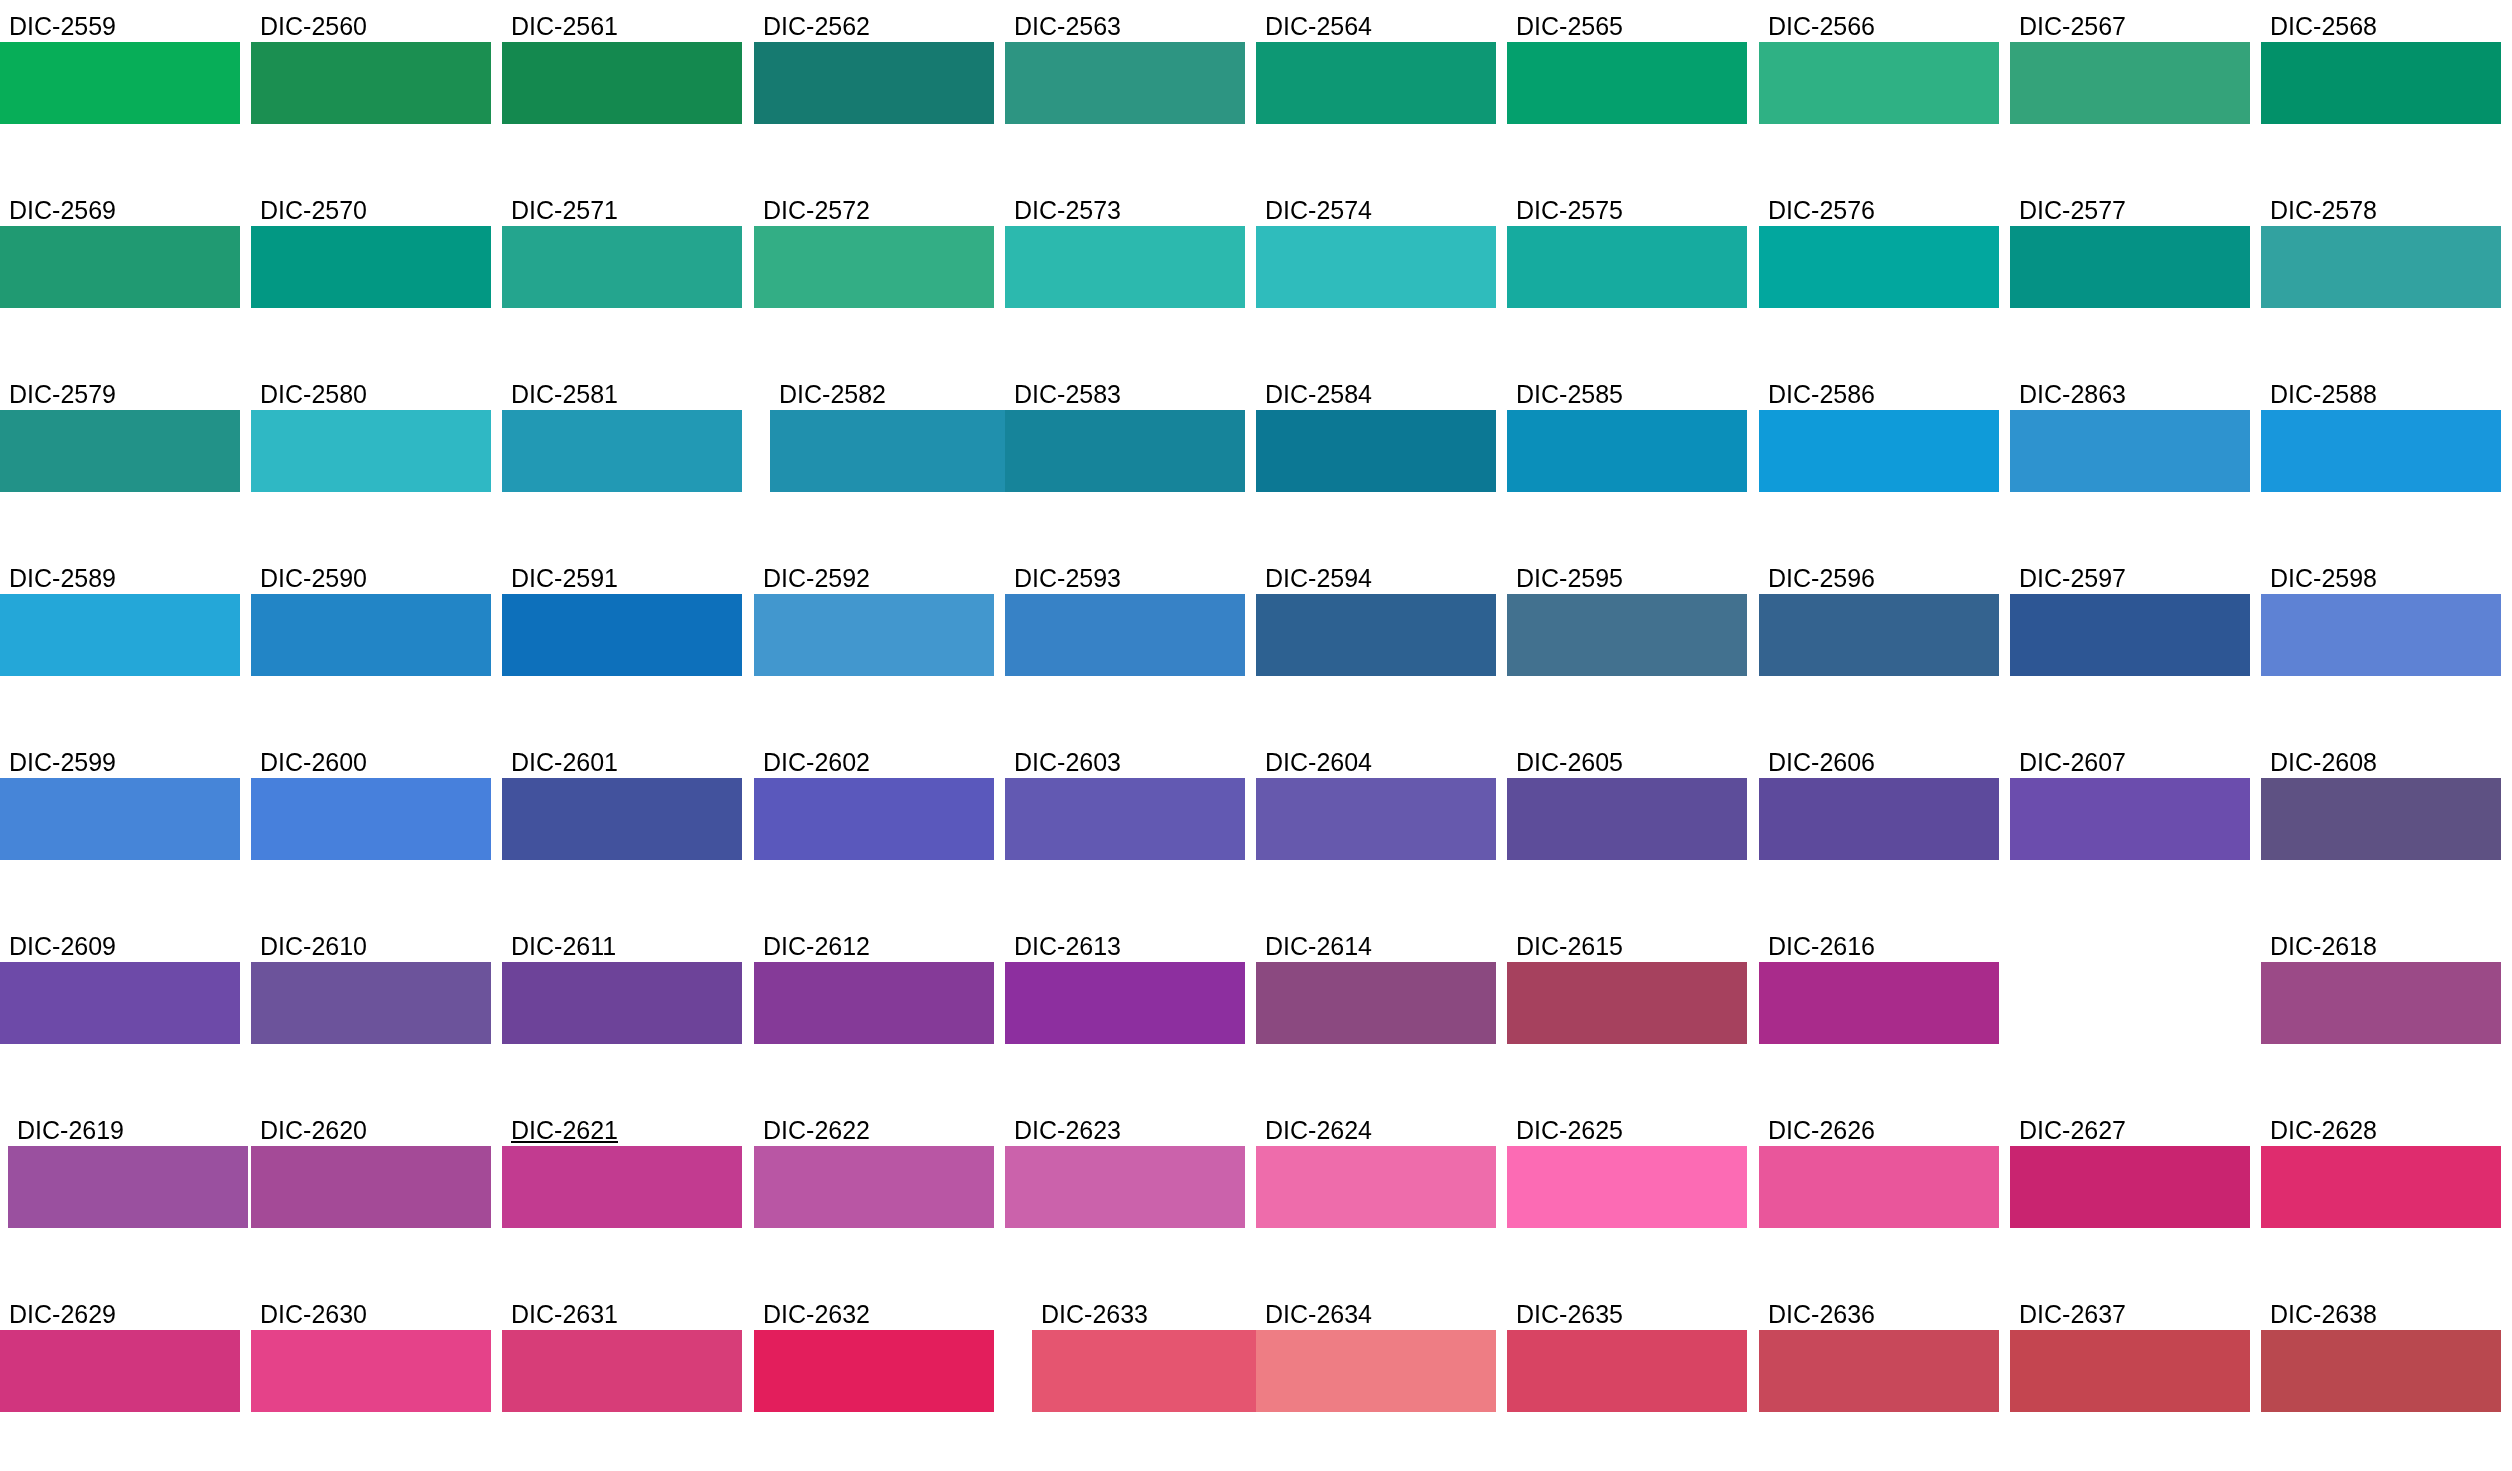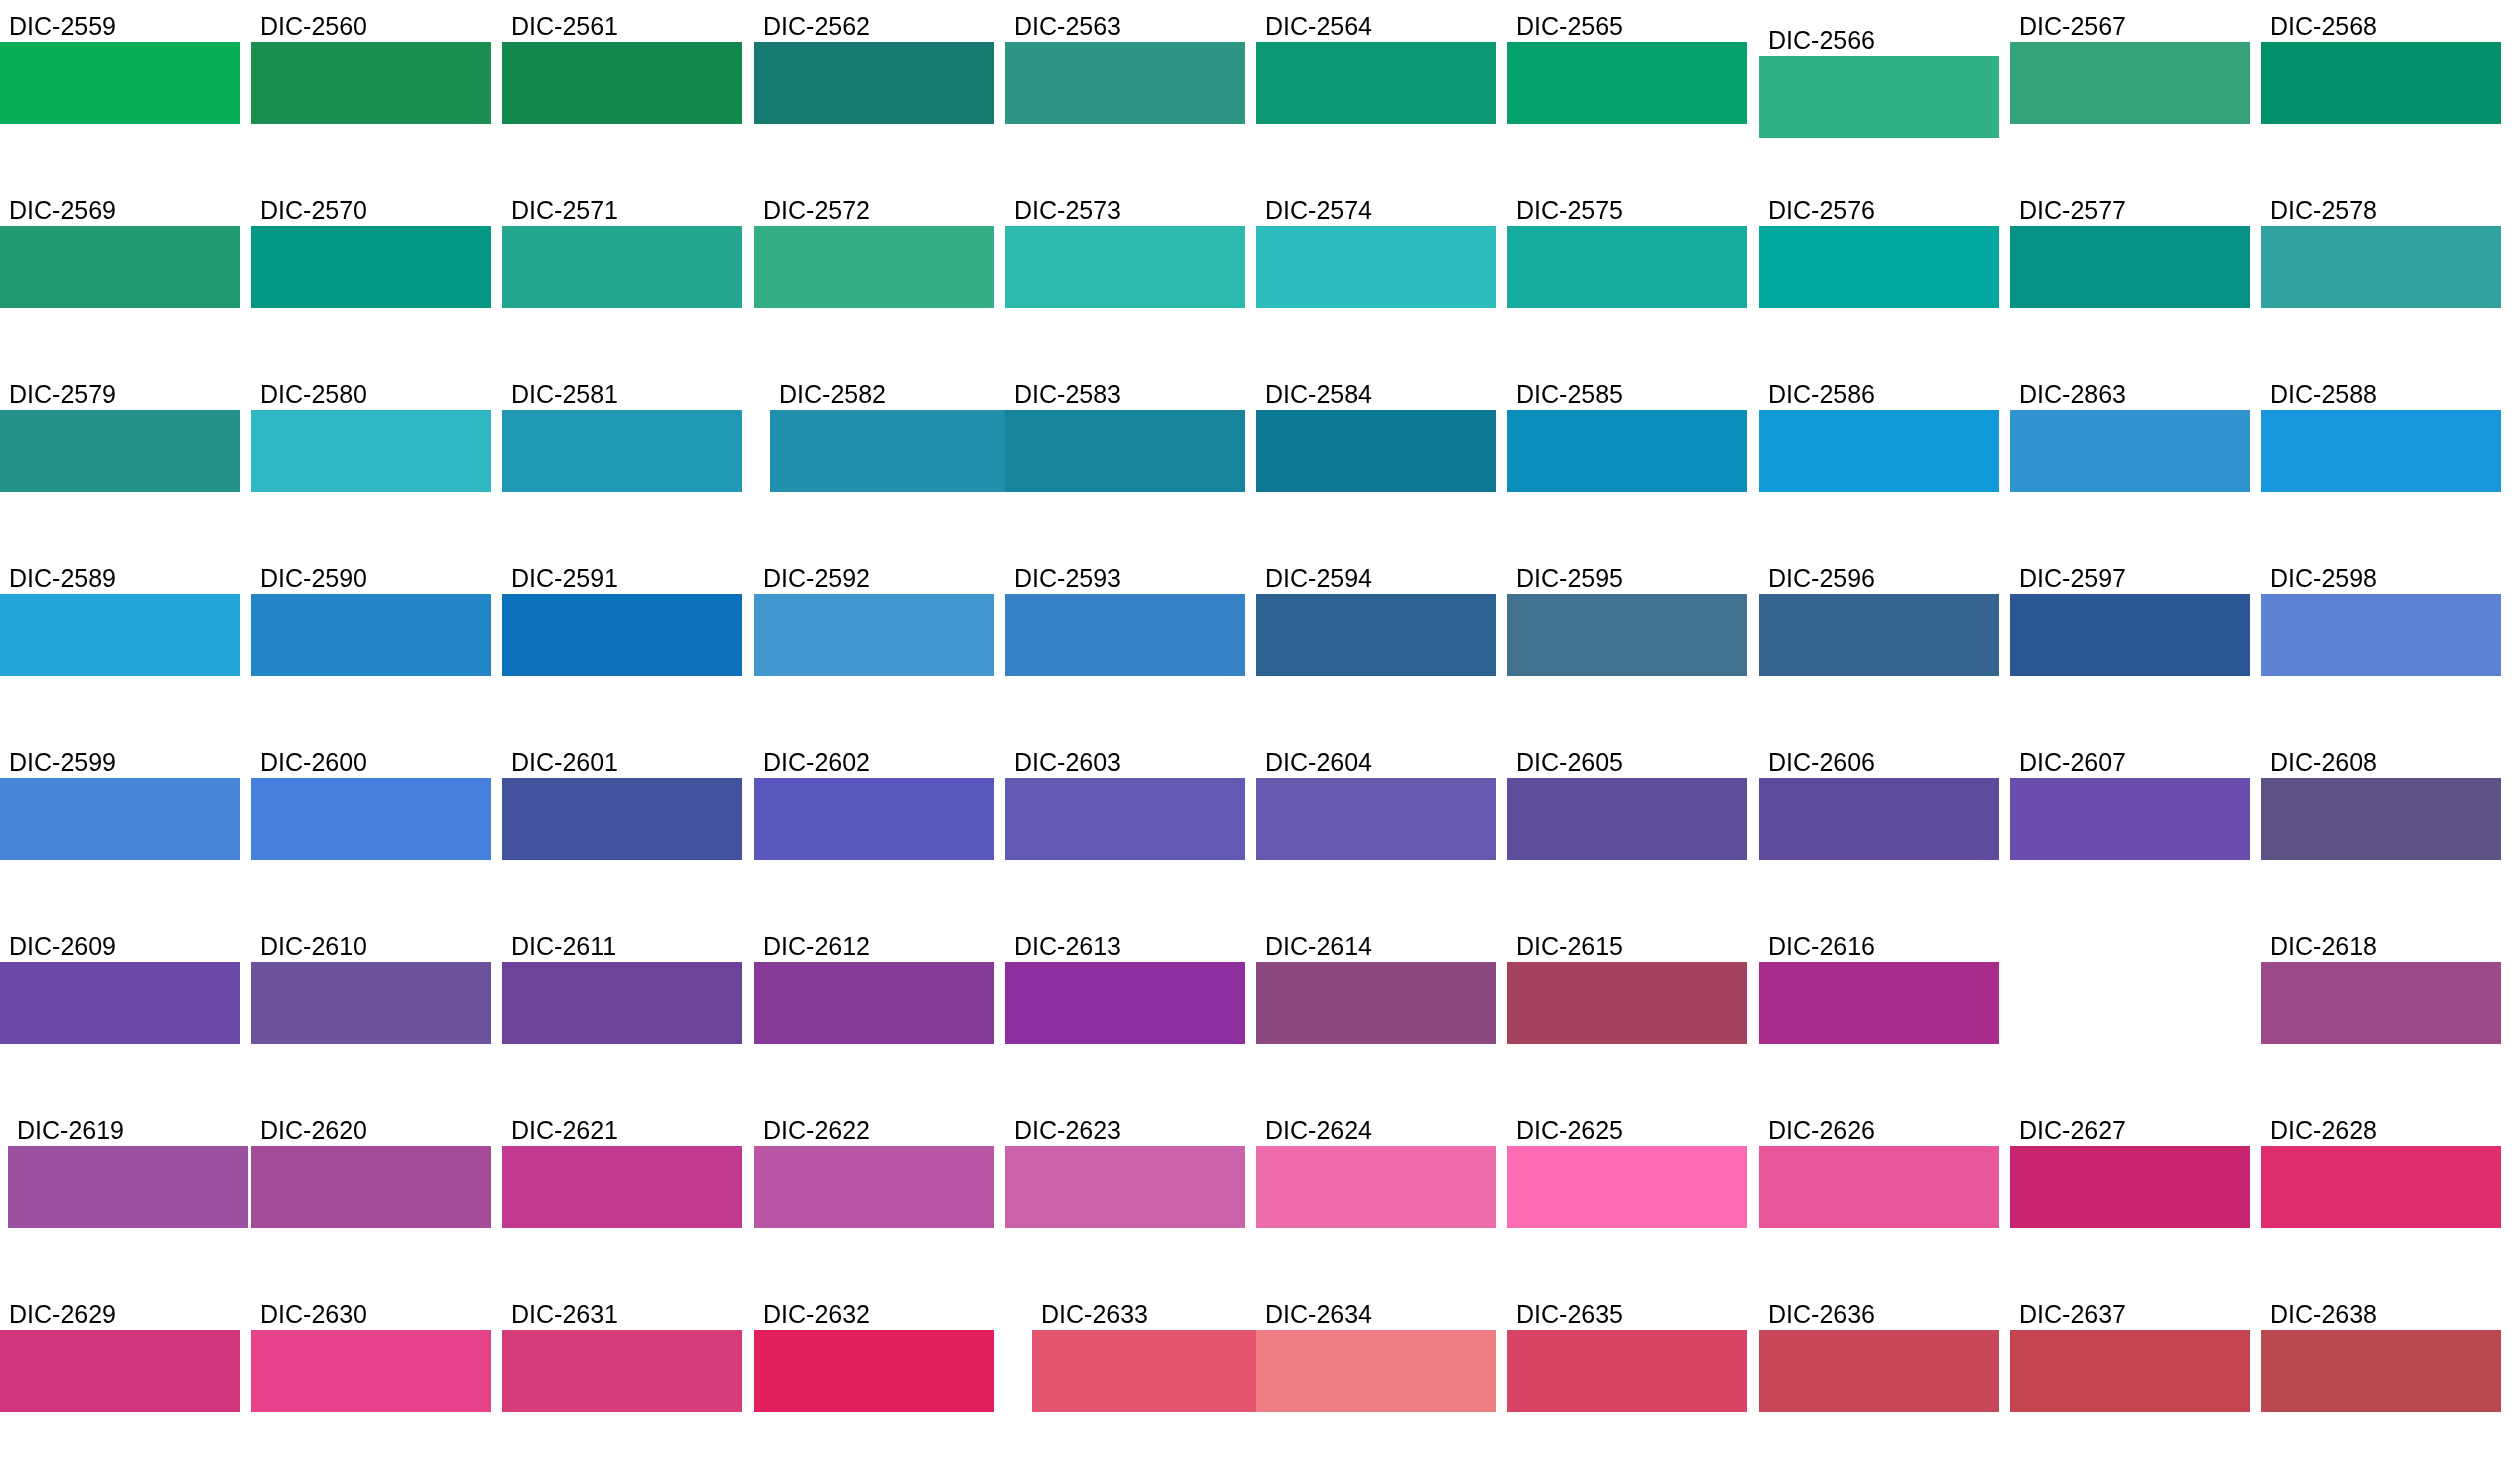--- a/index.html
+++ b/index.html
@@ -66,21 +66,21 @@
       <div class="swatch-chip" style="background: rgb(45, 149, 130);"></div>
     </div>
     <div class="swatch-cell" style="left: 1256px; top: 5px;">
       <div class="swatch-label">DIC-2564</div>
       <div class="swatch-chip" style="background: rgb(13, 152, 116);"></div>
     </div>
     <div class="swatch-cell" style="left: 1507px; top: 5px;">
       <div class="swatch-label">DIC-2565</div>
       <div class="swatch-chip" style="background: rgb(4, 160, 109);"></div>
     </div>
-    <div class="swatch-cell" style="left: 1759px; top: 19px;">
+    <div class="swatch-cell" style="left: 1759px; top: 5px;">
       <div class="swatch-label">DIC-2566</div>
       <div class="swatch-chip" style="background: rgb(47, 177, 132);"></div>
     </div>
     <div class="swatch-cell" style="left: 2010px; top: 5px;">
       <div class="swatch-label">DIC-2567</div>
       <div class="swatch-chip" style="background: rgb(52, 163, 122);"></div>
     </div>
     <div class="swatch-cell" style="left: 2261px; top: 5px;">
       <div class="swatch-label">DIC-2568</div>
       <div class="swatch-chip" style="background: rgb(2, 145, 105);"></div>
@@ -282,21 +282,21 @@
       <div class="swatch-chip" style="background: rgb(155, 74, 135);"></div>
     </div>
     <div class="swatch-cell" style="left: 8px; top: 1109px;">
       <div class="swatch-label">DIC-2619</div>
       <div class="swatch-chip" style="background: rgb(154, 80, 159);"></div>
     </div>
     <div class="swatch-cell" style="left: 251px; top: 1109px;">
       <div class="swatch-label">DIC-2620</div>
       <div class="swatch-chip" style="background: rgb(164, 74, 151);"></div>
     </div>
-    <div class="swatch-cell" style="left: 502px; top: 1109px;">
+    <div class="swatch-cell" style="left: 502px; top: 1109px; text-decoration: underline;">
       <div class="swatch-label">DIC-2621</div>
       <div class="swatch-chip" style="background: rgb(194, 59, 144);"></div>
     </div>
     <div class="swatch-cell" style="left: 754px; top: 1109px;">
       <div class="swatch-label">DIC-2622</div>
       <div class="swatch-chip" style="background: rgb(185, 86, 164);"></div>
     </div>
     <div class="swatch-cell" style="left: 1005px; top: 1109px;">
       <div class="swatch-label">DIC-2623</div>
       <div class="swatch-chip" style="background: rgb(203, 98, 171);"></div>

